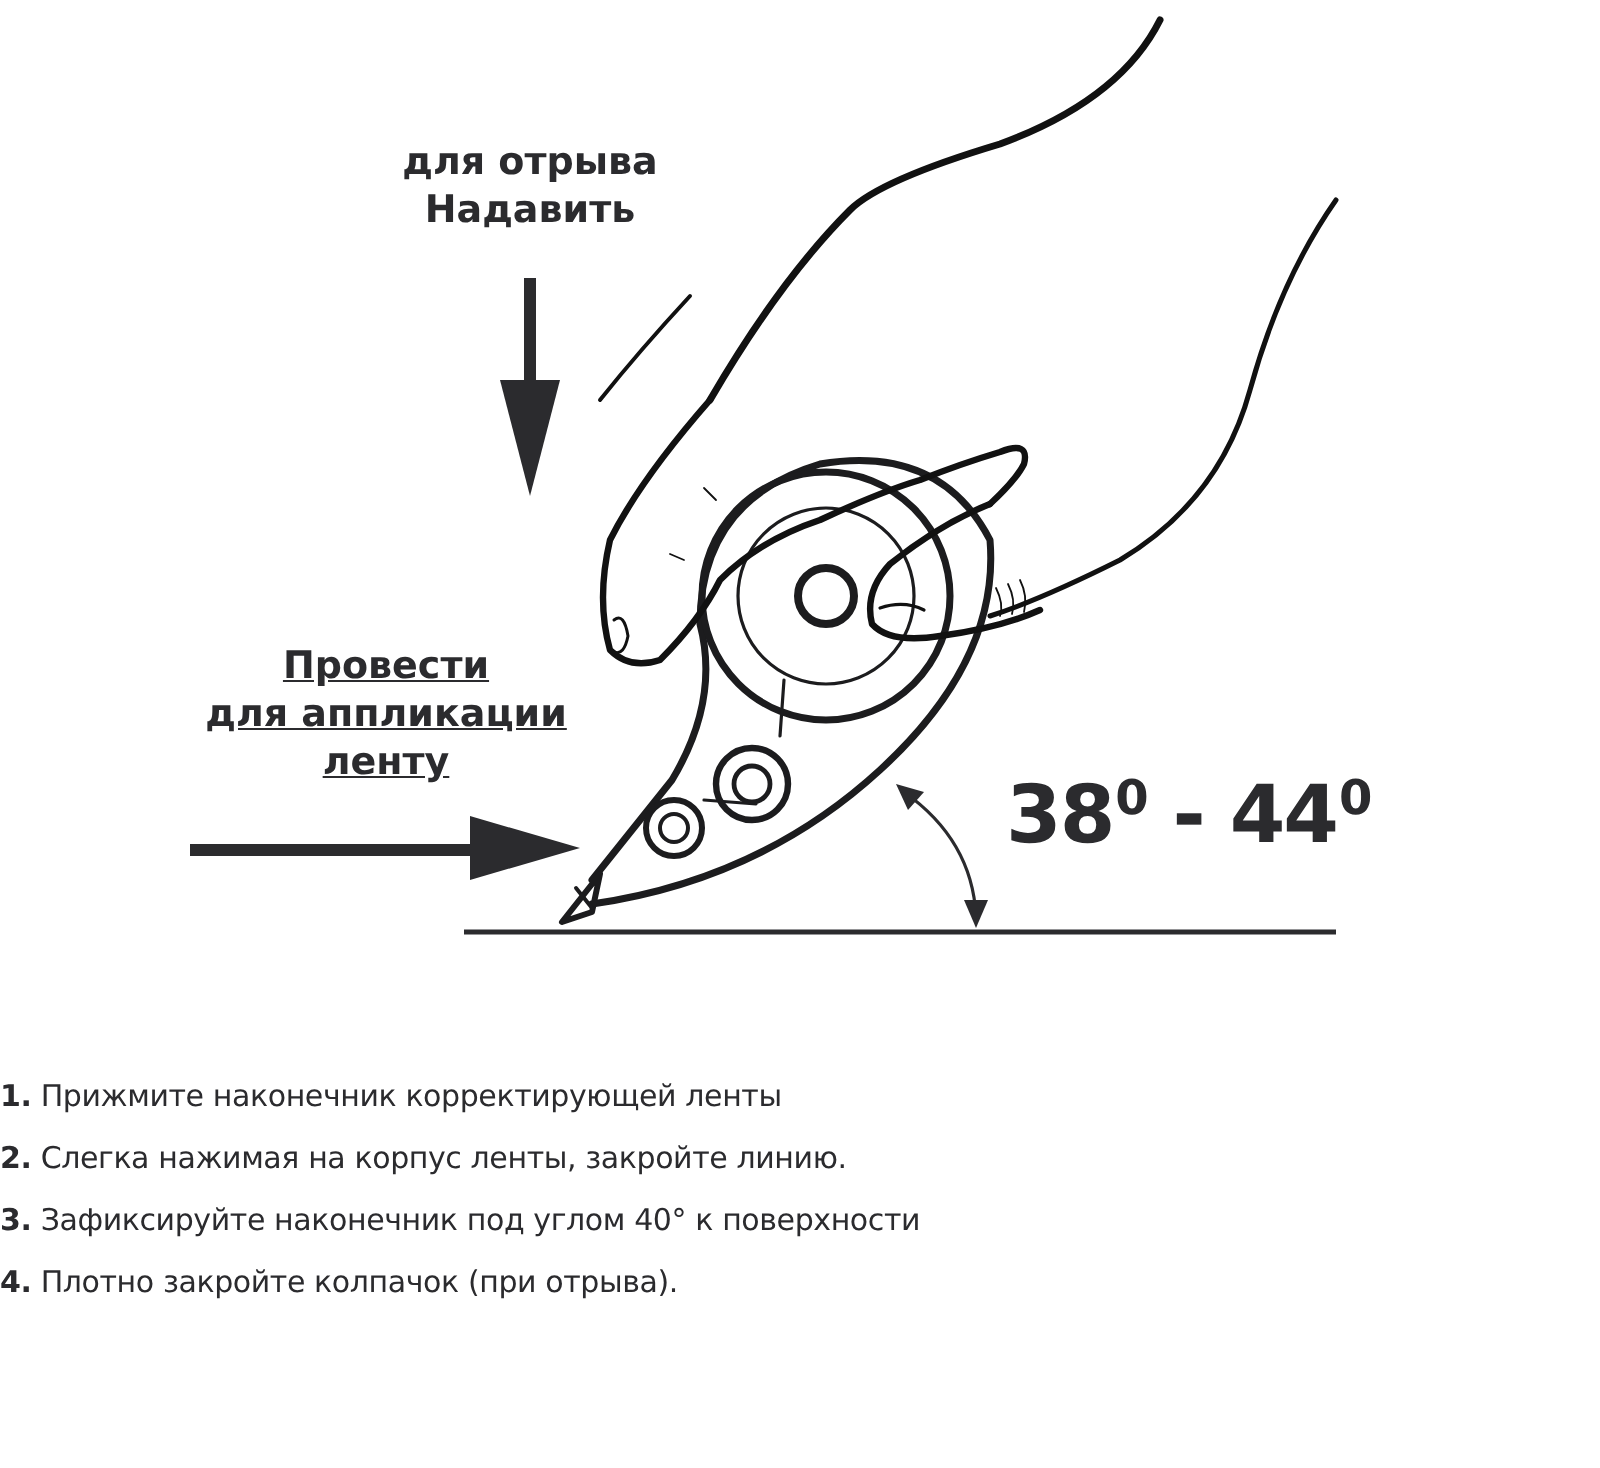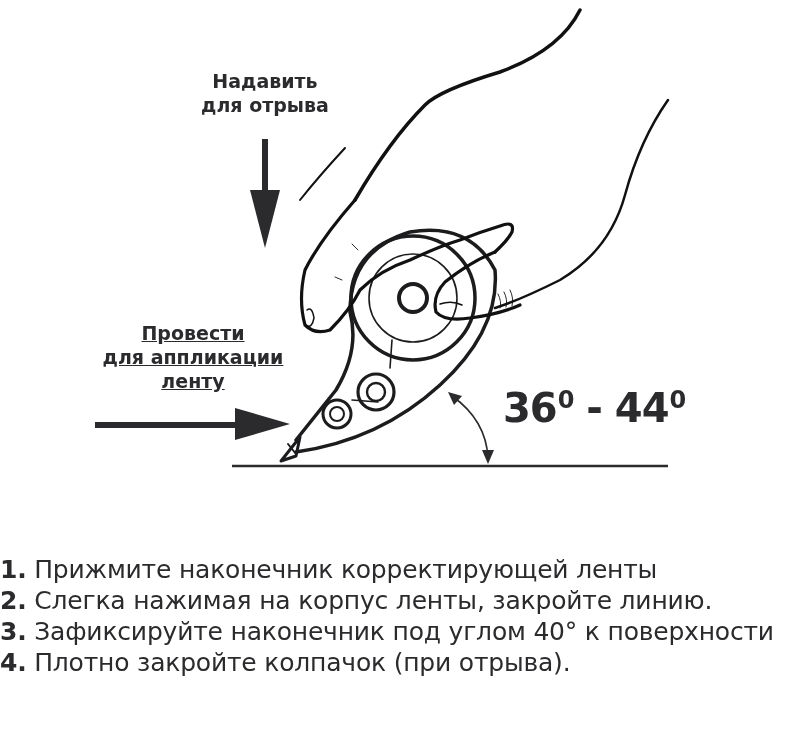--- a/index.html
+++ b/index.html
@@ -3,21 +3,21 @@
   <meta charset="utf-8">
   <style>
     html, body { margin: 0; padding: 0; background: #ffffff; }
     body { width: 800px; height: 734px; position: relative; overflow: hidden; font-family: "DejaVu Sans", sans-serif; color: #2b2b2e; }
     .illustration { position: absolute; left: 0; top: 0; width: 800px; height: 500px; }
     .label { position: absolute; font-family: "DejaVu Sans", sans-serif; font-weight: bold; color: #2b2b2e; text-align: center; line-height: 24px; }
     .label-press { left: 180px; top: 69px; width: 170px; font-size: 19px; }
     .label-slide { left: 78px; top: 321px; width: 230px; font-size: 19px; text-decoration: underline; }
     .angle-label { position: absolute; left: 503px; top: 385px; font-size: 40px; font-weight: bold; color: #2b2b2e; font-family: "DejaVu Sans", sans-serif; letter-spacing: -1px; }
     .angle-label sup { font-size: 24px; vertical-align: 14px; margin-left: 1px; }
-    .instructions { position: absolute; left: 0; top: 554px; width: 800px; font-family: "DejaVu Sans", sans-serif; font-size: 25px; line-height: 31px; color: #2b2b2e; letter-spacing: -0.2px; }
+    .instructions { position: absolute; left: 0; top: 533px; width: 800px; font-family: "DejaVu Sans", sans-serif; font-size: 15px; line-height: 31px; color: #2b2b2e; letter-spacing: -0.2px; }
     .instructions .line { white-space: nowrap; }
     .instructions .num { font-weight: bold; }
   </style>
 </head>
 <body>
 
 <svg class="illustration" viewBox="0 0 800 500" xmlns="http://www.w3.org/2000/svg">
 
   <g fill="#2b2b2e" stroke="none">
     <rect x="262" y="139" width="6" height="52"></rect>
@@ -73,30 +73,30 @@
 
     <path d="M 498 294 Q 502 302 500 308" stroke-width="0.9"></path>
     <path d="M 504 292 Q 508 300 506 307" stroke-width="0.9"></path>
     <path d="M 510 290 Q 514 298 512 306" stroke-width="0.9"></path>
     <path d="M 358 250 L 352 244" stroke-width="0.9"></path>
     <path d="M 342 280 L 335 277" stroke-width="0.9"></path>
   </g>
 </svg>
 
 <div class="label label-press">
+  <div>для отрыва</div>
   <div>Надавить</div>
-  <div>для отрыва</div>
 </div>
 
 <div class="label label-slide">
   <div>Провести</div>
   <div>для аппликации</div>
   <div>ленту</div>
 </div>
 
-<div class="angle-label"><span>36</span><sup>0</sup><span style="white-space:pre"> - </span><span>44</span><sup>0</sup></div>
+<div class="angle-label"><span>38</span><sup>0</sup><span style="white-space:pre"> - </span><span>44</span><sup>0</sup></div>
 
 <div class="instructions">
   <div class="line"><span class="num">1.</span><span> Прижмите наконечник корректирующей ленты</span></div>
   <div class="line"><span class="num">2.</span><span> Слегка нажимая на корпус ленты, закройте линию.</span></div>
   <div class="line"><span class="num">3.</span><span> Зафиксируйте наконечник под углом 40° к поверхности</span></div>
   <div class="line"><span class="num">4.</span><span> Плотно закройте колпачок (при отрыва).</span></div>
 </div>
 
 </body></html>

